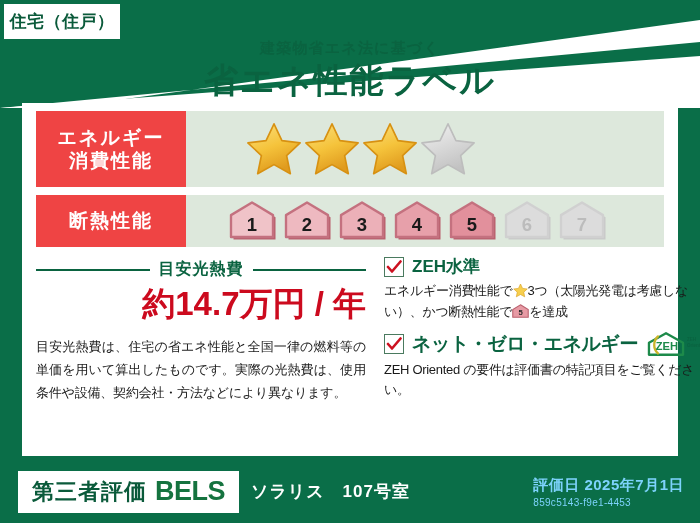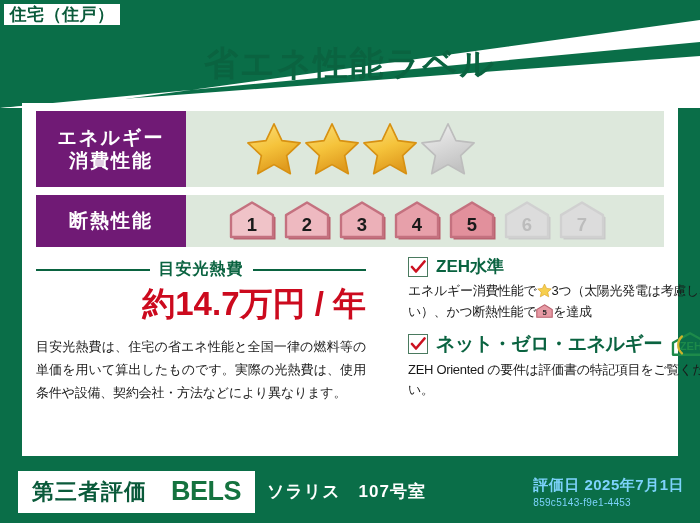--- a/index.html
+++ b/index.html
@@ -23,21 +23,21 @@
     color: #0a5a3a;
     font-weight: bold;
     display: flex;
     align-items: center;
     justify-content: center;
     letter-spacing: .5px;
     z-index: 6;
   }
   #tag-building-type {
     left: 4px; top: 4px;
-    width: 116px; height: 21px;
+    width: 116px; height: 35px;
     font-size: 17px;
   }
   #tag-renewable {
     right: 4px; top: 4px;
     width: 132px; height: 32px;
     font-size: 15px;
   }
 
   
   .diagonal {
@@ -86,21 +86,21 @@
     align-items: stretch;
     height: 76px;
     background: #dde8dc;
     margin-bottom: 8px;
   }
   .perf-row.compact { height: 52px; justify-content: center; }
 
   .perf-label {
     width: 150px;
     flex: 0 0 150px;
-    background: #701a75;
+    background: #ef4444;
     color: #fff;
     font-weight: bold;
     font-size: 19px;
     line-height: 1.22;
     display: flex;
     flex-direction: column;
     align-items: center;
     justify-content: center;
     letter-spacing: 2px;
     text-align: center;
@@ -114,21 +114,20 @@
   }
   .perf-value.houses { padding-left: 40px; gap: 3px; }
 
   .star { width: 56px; height: 56px; display: block; }
   .house-icon { width: 52px; height: 42px; display: block; }
 
   
   #lower {
     display: flex;
     margin-top: 6px;
-    gap: 24px;
   }
   #col-left  { width: 340px; flex: 0 0 340px; padding-right: 10px; }
   #col-right { flex: 1 1 auto; padding-left: 8px; }
 
   
   #cost-heading {
     display: flex;
     align-items: center;
     gap: 9px;
     color: #0a6340;
@@ -210,21 +209,21 @@
     display: flex;
     align-items: center;
   }
   #bels-box {
     margin-left: 18px;
     background: #fff;
     height: 42px;
     padding: 0 14px;
     display: flex;
     align-items: center;
-    gap: 24px;
+    gap: 8px;
   }
   #bels-jp {
     color: #0a5a3a;
     font-weight: bold;
     font-size: 22px;
     letter-spacing: 1px;
   }
   #bels-en {
     color: #15733f;
     font-weight: bold;
@@ -254,20 +253,21 @@
 
   <svg class="diagonal" viewBox="0 0 700 108" preserveAspectRatio="none">
     <polygon points="0,108 700,56 700,108" fill="#ffffff"></polygon>
     <polygon points="60,108 700,20 700,0 0,0 0,108" fill="#0a6e48" opacity="0"></polygon>
     <polygon points="0,108 60,108 700,20 700,42 0,108" fill="#ffffff"></polygon>
   </svg>
 
   <div class="corner-box" id="tag-building-type">住宅（住戸）</div>
 
   <div id="title-block">
+    <div id="title-sub">建築物省エネ法に基づく</div>
     <div id="title-main">省エネ性能ラベル</div>
   </div>
 
   <div id="content-panel">
 
     <div class="perf-row">
       <div class="perf-label">
         <span>エネルギー</span>
         <span>消費性能</span>
       </div>

